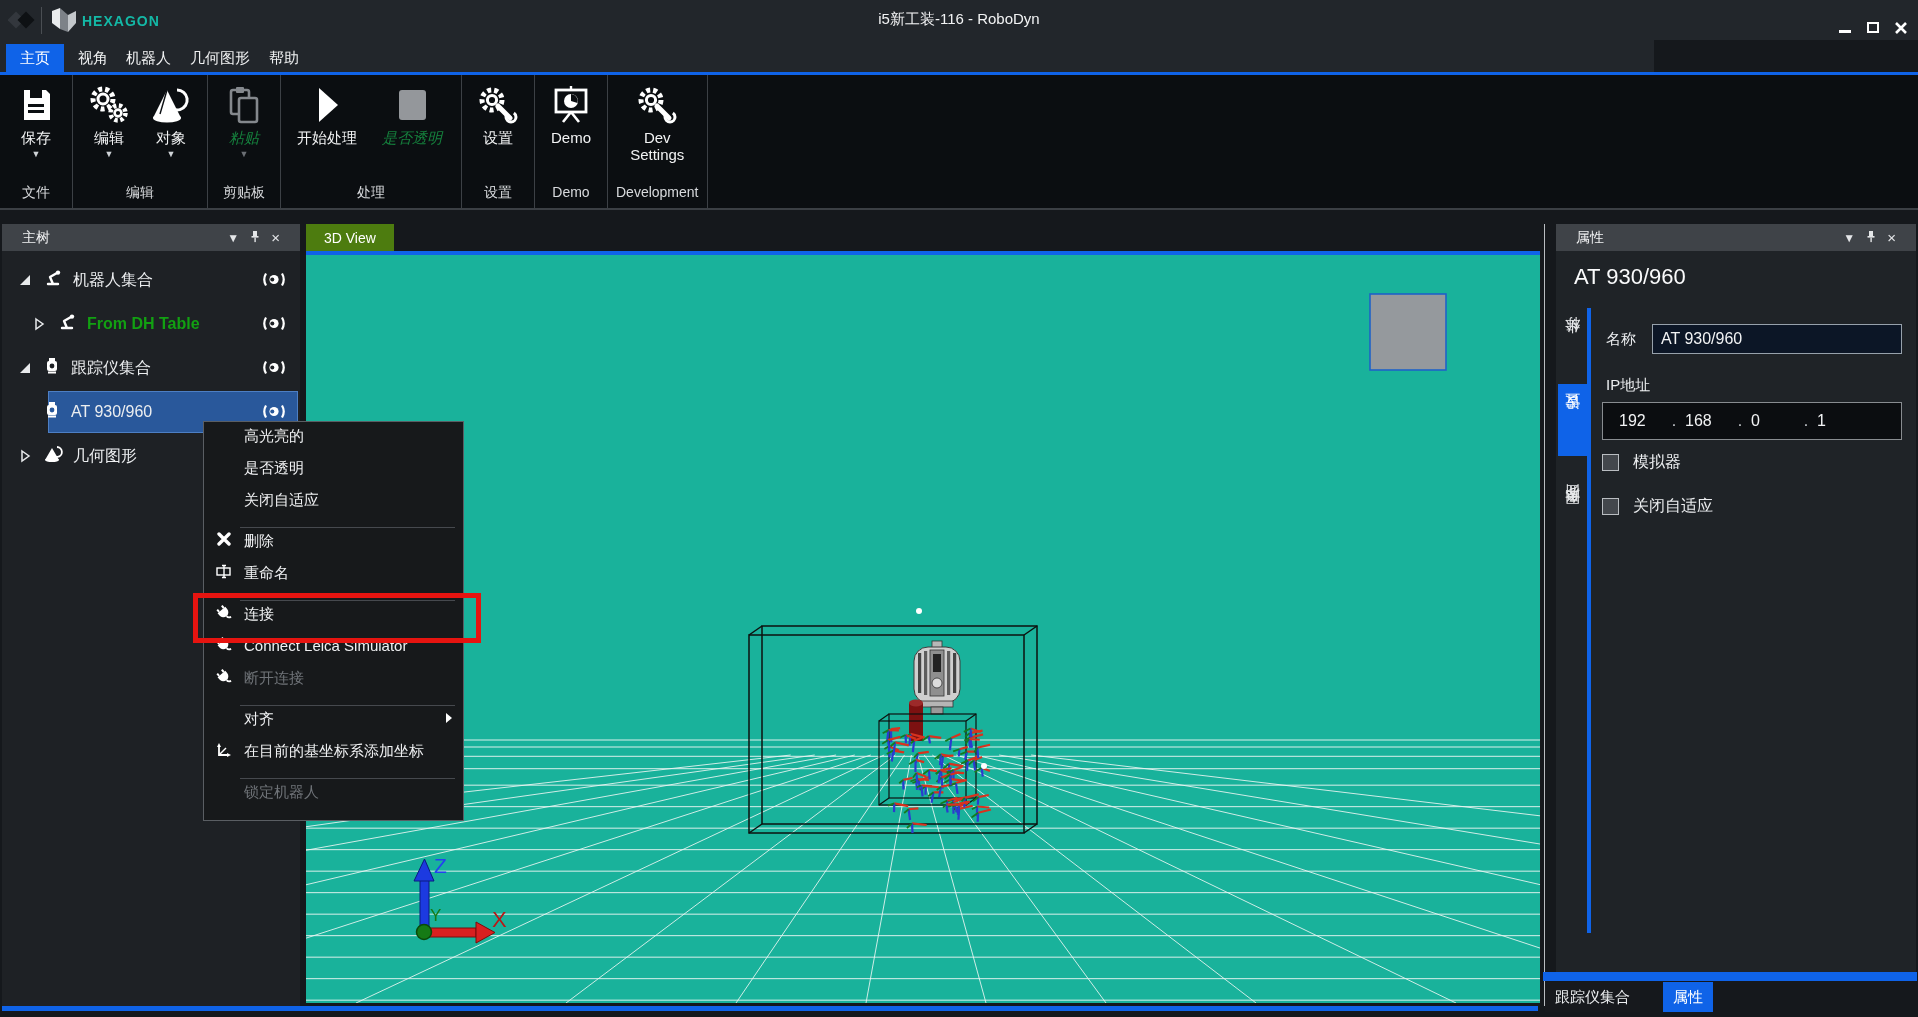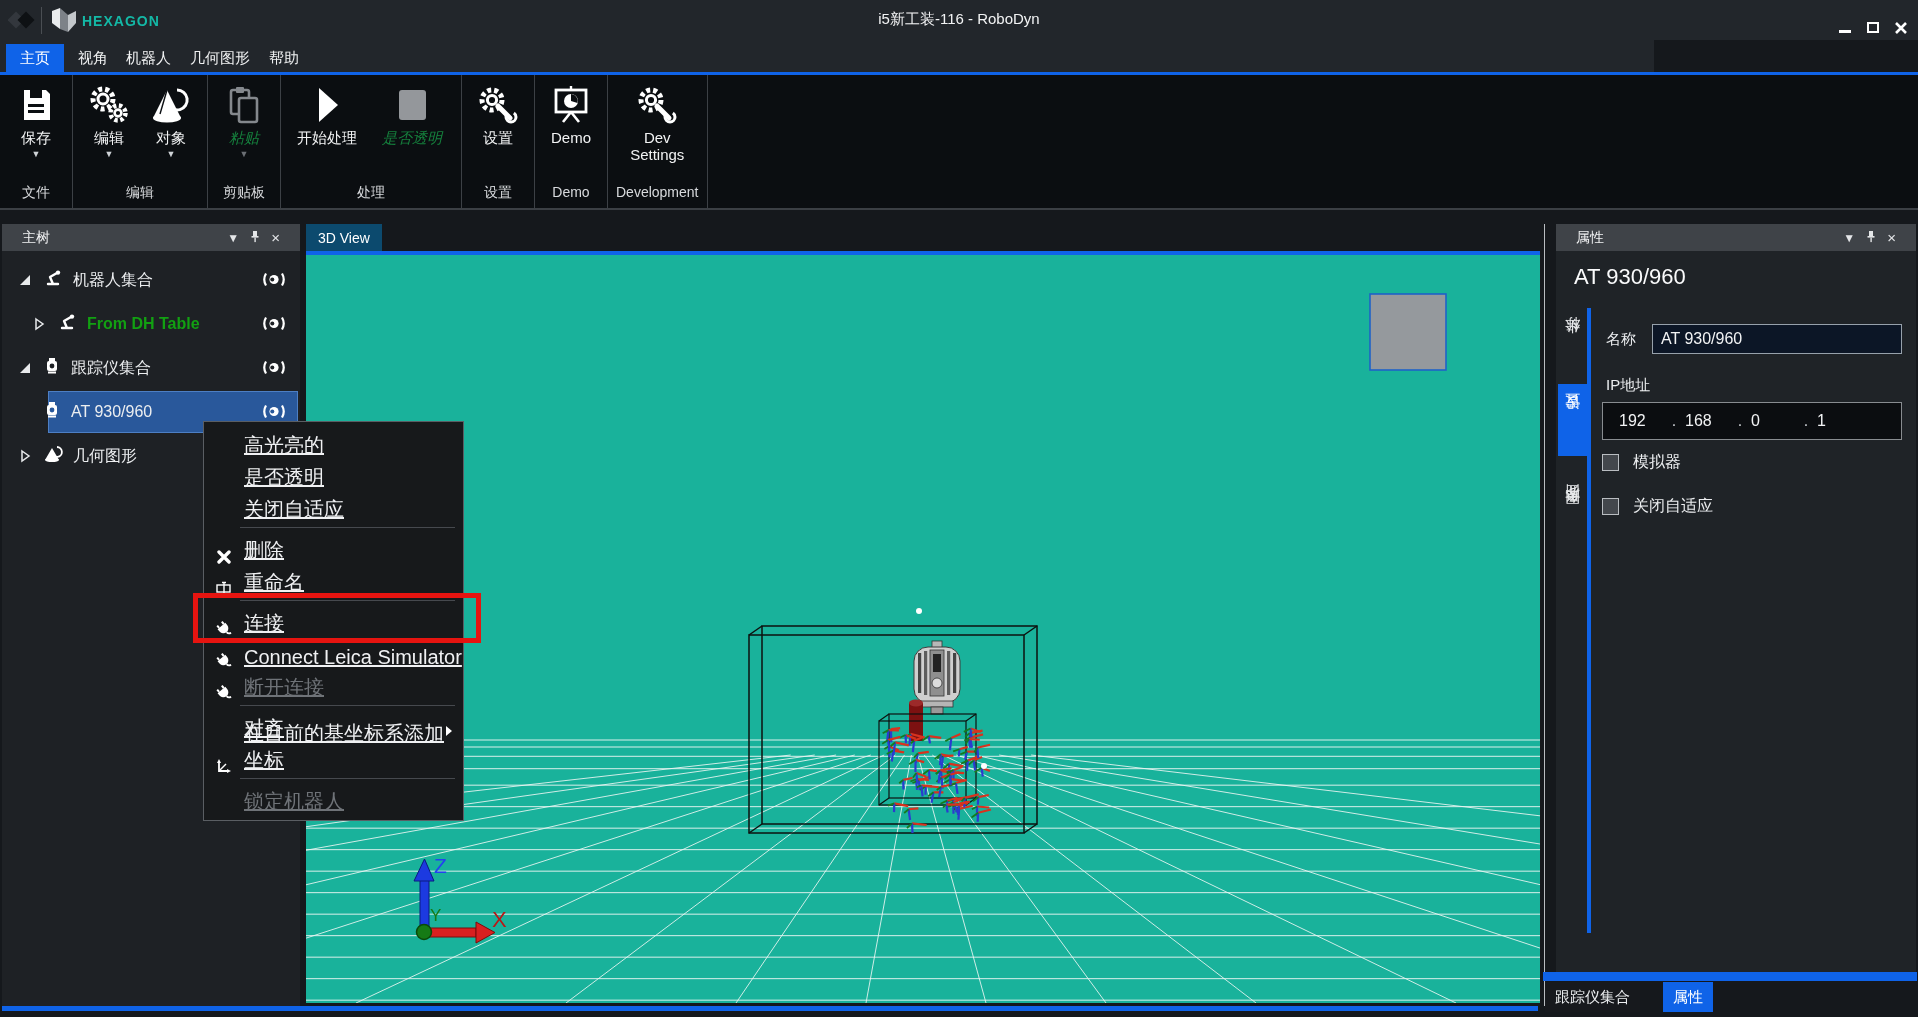--- a/index.html
+++ b/index.html
@@ -43,21 +43,21 @@
   .trow .exp{width:16px;height:14px;margin-left:16px;flex:0 0 auto;}
   .trow .ticon{margin-left:10px;flex:0 0 auto;}
   .trow .tlabel{margin-left:9px;white-space:nowrap;}
   .trow .teye{position:absolute;right:14px;top:14px;}
   .trow.selected .selbg{position:absolute;left:46px;right:2px;top:1px;bottom:1px;background:#29589b;border:1px solid #4d7fc4;}
   .trow.green .tlabel{color:#12a012;font-weight:bold;}
   .indent1{padding-left:14px;}
   
   .vparea{left:306px;top:224px;width:1234px;height:787px;}
   .vptabs{position:absolute;left:0;top:0;width:1234px;height:27px;background:#15181c;}
-  .vptab{position:absolute;left:0;top:0;height:27px;padding:0 12px;background:#0c4a6e;color:#fff;font-size:14px;
+  .vptab{position:absolute;left:0;top:0;height:27px;padding:0 18px;background:#4d7c0f;color:#fff;font-size:14px;
          display:flex;align-items:center;}
   .vpblue{position:absolute;left:0;top:27px;width:1234px;height:4px;background:#0f63e8;}
   #scene{position:absolute;left:0;top:31px;background:#19b29b;display:block;}
   .vsplit{left:1544px;top:224px;width:1px;height:782px;background:#b9bdc1;}
   .bluestrip-bottom{left:2px;top:1006px;width:1536px;height:5px;background:#0f63e8;}
   
   .propspanel{left:1556px;top:224px;width:360px;height:748px;background:#1f2327;}
   .objtitle{position:absolute;left:18px;top:40px;font-size:22px;color:#fafbfc;}
   .sidetab{position:absolute;left:2px;width:30px;writing-mode:vertical-rl;transform:rotate(180deg);
            display:flex;align-items:center;justify-content:center;font-size:15px;color:#e8eaec;letter-spacing:2px;}
@@ -71,21 +71,21 @@
   .ipseg{min-width:44px;text-align:left;}
   .ipdot{width:22px;text-align:center;color:#cfd3d7;}
   .chkrow{position:absolute;left:46px;display:flex;align-items:center;gap:14px;font-size:16px;color:#eceef0;}
   .chkbox{width:15px;height:15px;background:#43474c;border:1px solid #b9bdc1;}
   .props-bluebar{left:1543px;top:972px;width:374px;height:9px;background:#0f63e8;}
   .btab{position:absolute;top:982px;height:30px;display:flex;align-items:center;justify-content:center;
         font-size:15px;color:#eef0f2;padding:0 10px;background:#17191d;}
   .btab.active{background:#0f63e8;color:#fff;}
   
   .ctxmenu{left:203px;top:421px;width:259px;background:#17191b;border:1px solid #5a5e63;z-index:50;padding:5px 0;}
-  .mi{height:32px;display:flex;align-items:flex-end;font-size:20px;color:#f0f1f3;position:relative;text-decoration:underline;}
+  .mi{height:32px;display:flex;align-items:flex-start;font-size:15px;color:#f0f1f3;position:relative;}
   .mi .mic{width:40px;flex:0 0 auto;display:flex;align-items:center;justify-content:center;}
   .mi.disabled{color:#6f7378;}
   .mi .sub{position:absolute;right:10px;}
   .msep{height:1px;background:#46494e;margin:4px 8px 4px 36px;}
   .redbox{left:193px;top:593px;width:278px;height:40px;border:5px solid #e61410;z-index:60;}
 </style>
 </head>
 <body>
 
 <div class="abs titlebar">

